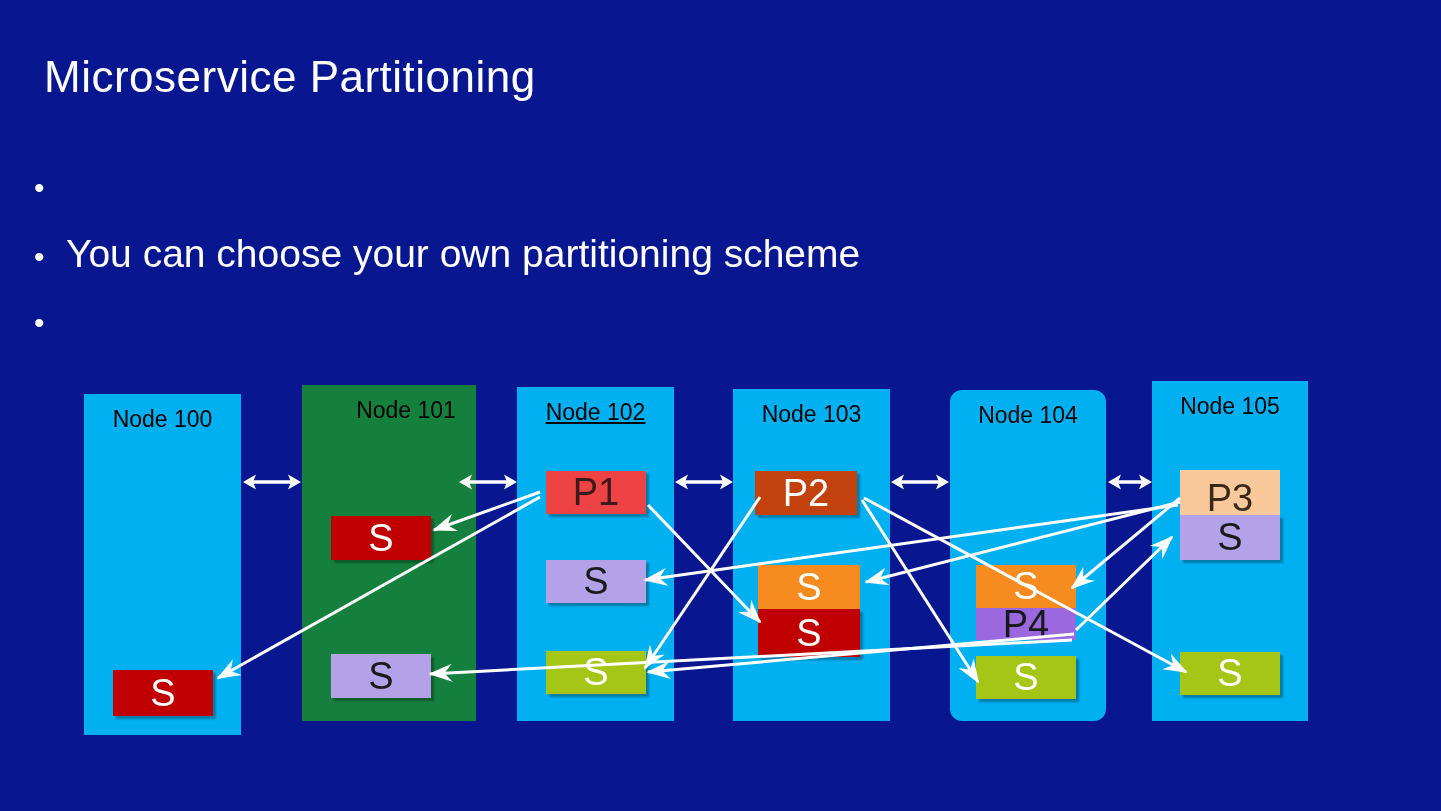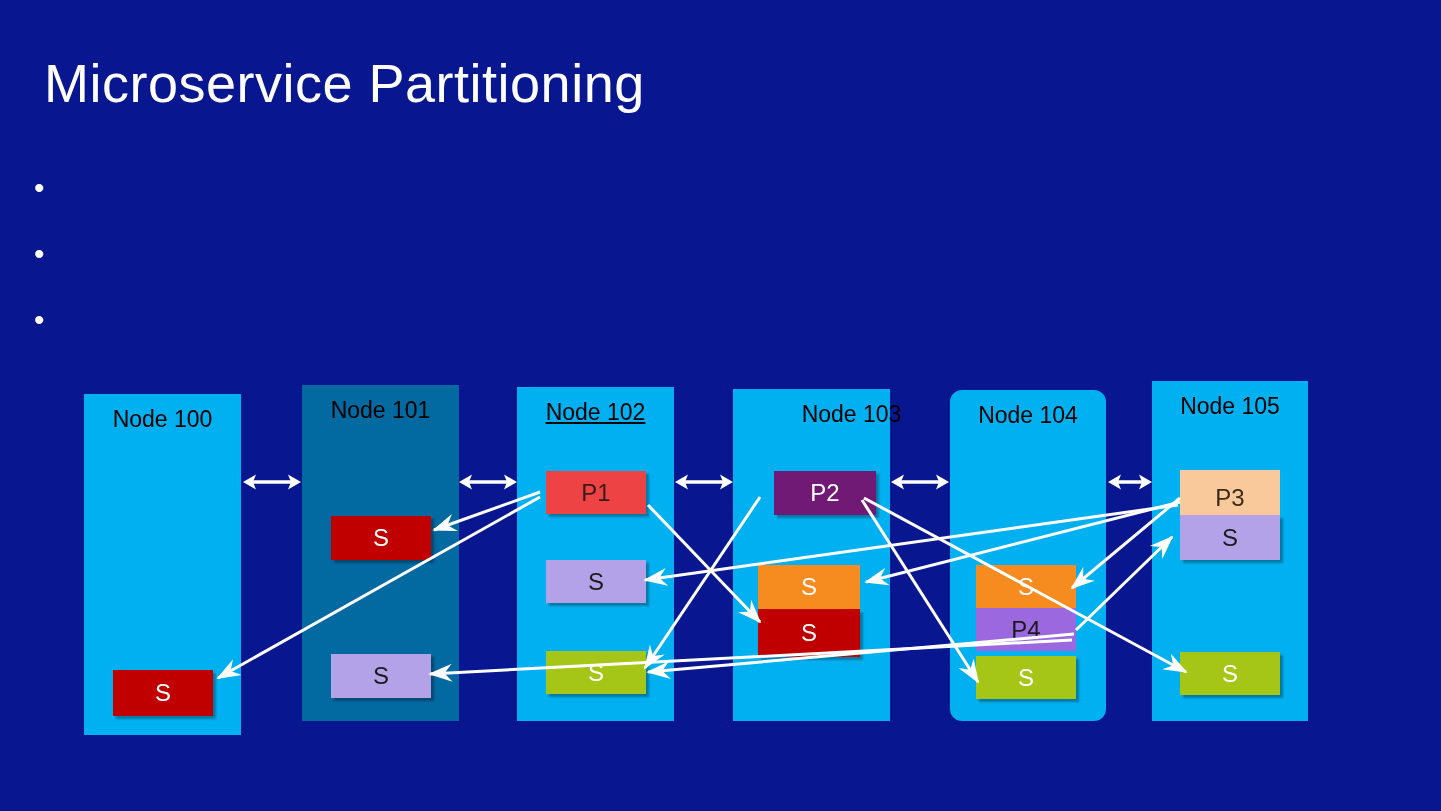--- a/index.html
+++ b/index.html
@@ -14,21 +14,21 @@
     background: #081790;
     overflow: hidden;
     font-family: "Liberation Sans", sans-serif;
   }
 
   
   #title {
     position: absolute;
     left: 44px;
     top: 52px;
-    font-size: 54px;
+    font-size: 44px;
     color: #ffffff;
     letter-spacing: 0.5px;
     white-space: nowrap;
     font-weight: normal;
   }
 
   
   #bullets {
     position: absolute;
     left: 26px;
@@ -71,21 +71,21 @@
     position: absolute;
     width: 100%;
     text-align: center;
     color: #000000;
     font-size: 23px;
     line-height: 26px;
   }
   .svc {
     position: absolute;
     color: #ffffff;
-    font-size: 24px;
+    font-size: 38px;
     display: flex;
     align-items: center;
     justify-content: center;
     box-sizing: border-box;
   }
 
   svg.links {
     position: absolute;
     left: 0;
     top: 0;
@@ -100,53 +100,54 @@
 <div id="slide">
 
   <div id="title">Microservice Partitioning</div>
 
   <div id="bullets">
     <div class="bullet">
       <span class="dot">•</span>
     </div>
     <div class="bullet">
       <span class="dot">•</span>
+      <span class="btext">You can choose your own partitioning scheme</span>
     </div>
     <div class="bullet">
       <span class="dot">•</span>
     </div>
   </div>
 
   <div id="diagram">
     <div id="nodes-layer">
         <div class="node" style="left: 84px; top: 380px; width: 157px; height: 341px; background: rgb(0, 176, 240); margin-top: 14px;">
           <div class="node-label" style="top: 12px;">Node 100</div>
           <div class="svc" style="left: 29px; top: 276px; width: 100px; height: 46px; background: rgb(192, 0, 0); color: rgb(255, 255, 255); box-shadow: rgba(0, 0, 0, 0.3) 3px 3px 2px;">S</div>
         </div>
-        <div class="node" style="left: 302px; top: 385px; width: 157px; height: 336px; background: #0369a1;">
+        <div class="node" style="left: 302px; top: 385px; width: 157px; height: 336px; background: #15803d; padding-left: 17px;">
           <div class="node-label" style="top: 12px;">Node 101</div>
           <div class="svc" style="left: 29px; top: 131px; width: 100px; height: 44px; background: rgb(192, 0, 0); color: rgb(255, 255, 255); box-shadow: rgba(0, 0, 0, 0.3) 3px 3px 2px;">S</div>
           <div class="svc" style="left: 29px; top: 269px; width: 100px; height: 44px; background: rgb(179, 162, 232); color: rgb(26, 26, 26); box-shadow: rgba(0, 0, 0, 0.3) 3px 3px 2px;">S</div>
         </div>
         <div class="node" style="left: 517px; top: 387px; width: 157px; height: 334px; background: rgb(0, 176, 240);">
           <div class="node-label" style="top: 12px; text-decoration: underline;">Node 102</div>
           <div class="svc" style="left: 29px; top: 84px; width: 100px; height: 43px; background: rgb(238, 67, 68); color: rgb(58, 26, 26); box-shadow: rgba(0, 0, 0, 0.3) 3px 3px 2px;">P1</div>
           <div class="svc" style="left: 29px; top: 173px; width: 100px; height: 43px; background: rgb(179, 162, 232); color: rgb(26, 26, 26); box-shadow: rgba(0, 0, 0, 0.3) 3px 3px 2px;">S</div>
           <div class="svc" style="left: 29px; top: 264px; width: 100px; height: 43px; background: rgb(165, 198, 23); color: rgb(255, 255, 255); box-shadow: rgba(0, 0, 0, 0.3) 3px 3px 2px;">S</div>
         </div>
         <div class="node" style="left: 733px; top: 389px; width: 157px; height: 332px; background: rgb(0, 176, 240);">
-          <div class="node-label" style="top: 12px; padding-left: 40px;">Node 103</div>
-          <div class="svc" style="left: 41px; top: 82px; width: 102px; height: 44px; background: #701a75; color: rgb(255, 255, 255); box-shadow: rgba(0, 0, 0, 0.3) 3px 3px 2px;">P2</div>
+          <div class="node-label" style="top: 12px;">Node 103</div>
+          <div class="svc" style="left: 22px; top: 82px; width: 102px; height: 44px; background: #c2410c; color: rgb(255, 255, 255); box-shadow: rgba(0, 0, 0, 0.3) 3px 3px 2px;">P2</div>
           <div class="svc" style="left: 25px; top: 176px; width: 102px; height: 44px; background: rgb(246, 139, 31); color: rgb(255, 255, 255);">S</div>
           <div class="svc" style="left: 25px; top: 220px; width: 102px; height: 48px; background: rgb(192, 0, 0); color: rgb(255, 255, 255); box-shadow: rgba(0, 0, 0, 0.3) 3px 3px 2px;">S</div>
         </div>
         <div class="node" style="left: 950px; top: 390px; width: 156px; height: 331px; background: rgb(0, 176, 240); border-radius: 12px;">
           <div class="node-label" style="top: 12px;">Node 104</div>
           <div class="svc" style="left: 26px; top: 175px; width: 100px; height: 43px; background: rgb(246, 139, 31); color: rgb(255, 255, 255);">S</div>
-          <div class="svc" style="left: 26px; top: 218px; width: 100px; height: 43px; background: rgb(155, 104, 224); color: rgb(26, 26, 26);">P4</div>
+          <div class="svc" style="left: 26px; top: 218px; width: 100px; height: 32px; background: rgb(155, 104, 224); color: rgb(26, 26, 26);">P4</div>
           <div class="svc" style="left: 26px; top: 266px; width: 100px; height: 43px; background: rgb(165, 198, 23); color: rgb(255, 255, 255); box-shadow: rgba(0, 0, 0, 0.3) 3px 3px 2px;">S</div>
         </div>
         <div class="node" style="left: 1152px; top: 381px; width: 156px; height: 340px; background: rgb(0, 176, 240);">
           <div class="node-label" style="top: 12px;">Node 105</div>
           <div class="svc" style="left: 28px; top: 89px; width: 100px; height: 56px; background: rgb(250, 201, 155); color: rgb(58, 42, 26);">P3</div>
           <div class="svc" style="left: 28px; top: 134px; width: 100px; height: 45px; background: rgb(179, 162, 232); color: rgb(26, 26, 26); box-shadow: rgba(0, 0, 0, 0.3) 3px 3px 2px;">S</div>
           <div class="svc" style="left: 28px; top: 271px; width: 100px; height: 43px; background: rgb(165, 198, 23); color: rgb(255, 255, 255); box-shadow: rgba(0, 0, 0, 0.3) 3px 3px 2px;">S</div>
         </div>
       </div>
     <svg class="links" id="links-layer" viewBox="0 0 1441 811" preserveAspectRatio="none">

